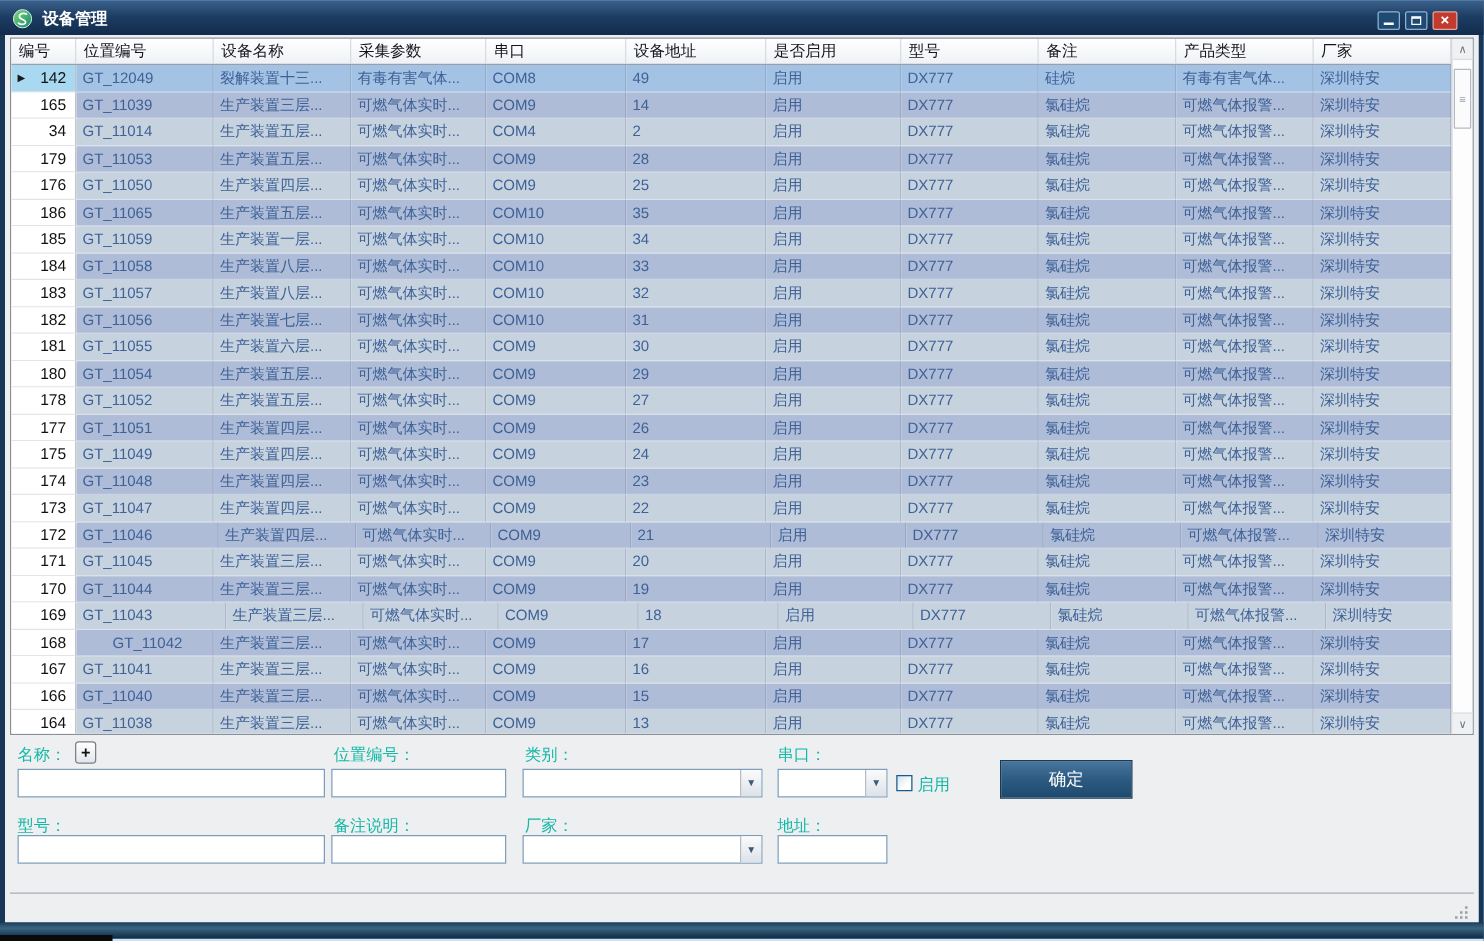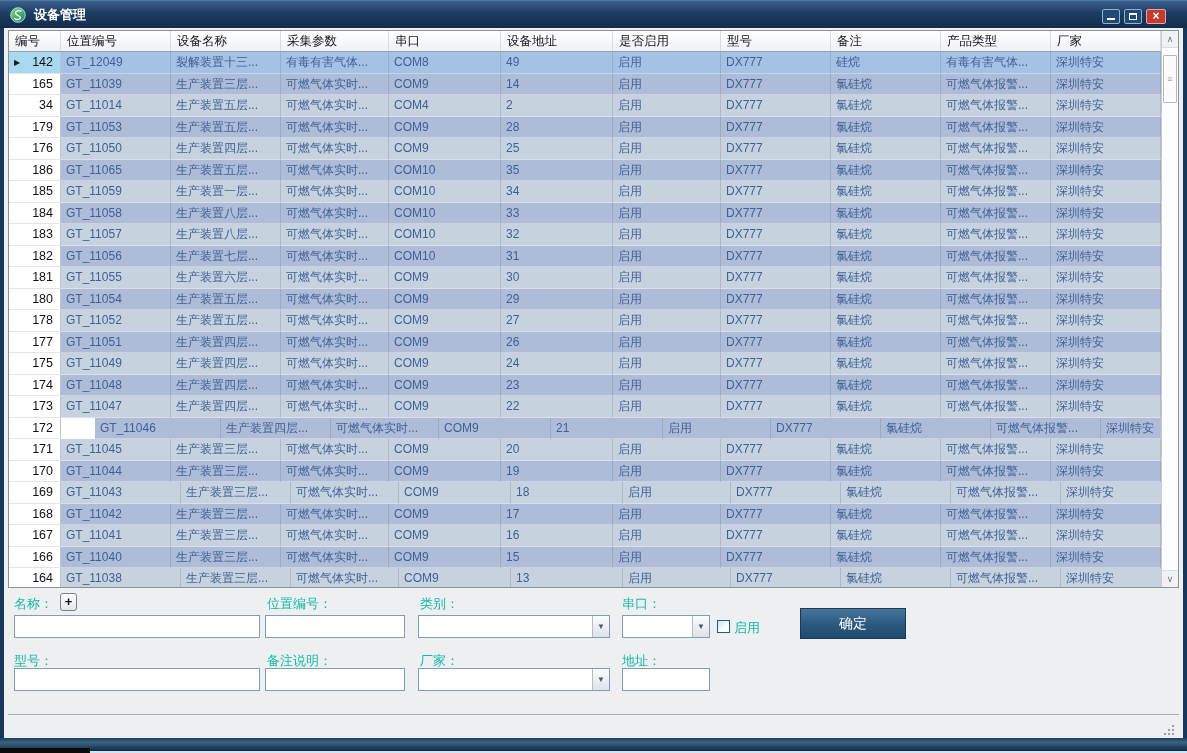--- a/index.html
+++ b/index.html
@@ -400,21 +400,21 @@
         <div class="cell" style="width: 112px;">COM9</div>
         <div class="cell" style="width: 112px;">22</div>
         <div class="cell" style="width: 108px;">启用</div>
         <div class="cell" style="width: 110px;">DX777</div>
         <div class="cell" style="width: 110px;">氯硅烷</div>
         <div class="cell" style="width: 110px;">可燃气体报警...</div>
         <div class="cell" style="width: 110px;">深圳特安</div>
       </div>
       <div class="grow med">
         <div class="rowhead" style="width: 52px;">172</div>
-        <div class="cell" style="width: 126px; margin-left: 34px;">GT_11046</div>
+        <div class="cell" style="width: 114px;">GT_11046</div>
         <div class="cell" style="width: 110px;">生产装置四层...</div>
         <div class="cell" style="width: 108px;">可燃气体实时...</div>
         <div class="cell" style="width: 112px;">COM9</div>
         <div class="cell" style="width: 112px;">21</div>
         <div class="cell" style="width: 108px;">启用</div>
         <div class="cell" style="width: 110px;">DX777</div>
         <div class="cell" style="width: 110px;">氯硅烷</div>
         <div class="cell" style="width: 110px;">可燃气体报警...</div>
         <div class="cell" style="width: 110px;">深圳特安</div>
       </div>
@@ -452,21 +452,21 @@
         <div class="cell" style="width: 112px;">COM9</div>
         <div class="cell" style="width: 112px;">18</div>
         <div class="cell" style="width: 108px;">启用</div>
         <div class="cell" style="width: 110px;">DX777</div>
         <div class="cell" style="width: 110px;">氯硅烷</div>
         <div class="cell" style="width: 110px;">可燃气体报警...</div>
         <div class="cell" style="width: 110px;">深圳特安</div>
       </div>
       <div class="grow med">
         <div class="rowhead" style="width: 52px;">168</div>
-        <div class="cell" style="width: 110px;">GT_11042</div>
+        <div class="cell" style="width: 110px; text-align: center;">GT_11042</div>
         <div class="cell" style="width: 110px;">生产装置三层...</div>
         <div class="cell" style="width: 108px;">可燃气体实时...</div>
         <div class="cell" style="width: 112px;">COM9</div>
         <div class="cell" style="width: 112px;">17</div>
         <div class="cell" style="width: 108px;">启用</div>
         <div class="cell" style="width: 110px;">DX777</div>
         <div class="cell" style="width: 110px;">氯硅烷</div>
         <div class="cell" style="width: 110px;">可燃气体报警...</div>
         <div class="cell" style="width: 110px;">深圳特安</div>
       </div>
@@ -491,21 +491,21 @@
         <div class="cell" style="width: 112px;">COM9</div>
         <div class="cell" style="width: 112px;">15</div>
         <div class="cell" style="width: 108px;">启用</div>
         <div class="cell" style="width: 110px;">DX777</div>
         <div class="cell" style="width: 110px;">氯硅烷</div>
         <div class="cell" style="width: 110px;">可燃气体报警...</div>
         <div class="cell" style="width: 110px;">深圳特安</div>
       </div>
       <div class="grow lit">
         <div class="rowhead" style="width: 52px;">164</div>
-        <div class="cell" style="width: 120px;">GT_11038</div>
+        <div class="cell" style="width: 110px;">GT_11038</div>
         <div class="cell" style="width: 110px;">生产装置三层...</div>
         <div class="cell" style="width: 108px;">可燃气体实时...</div>
         <div class="cell" style="width: 112px;">COM9</div>
         <div class="cell" style="width: 112px;">13</div>
         <div class="cell" style="width: 108px;">启用</div>
         <div class="cell" style="width: 110px;">DX777</div>
         <div class="cell" style="width: 110px;">氯硅烷</div>
         <div class="cell" style="width: 110px;">可燃气体报警...</div>
         <div class="cell" style="width: 110px;">深圳特安</div>
       </div>

